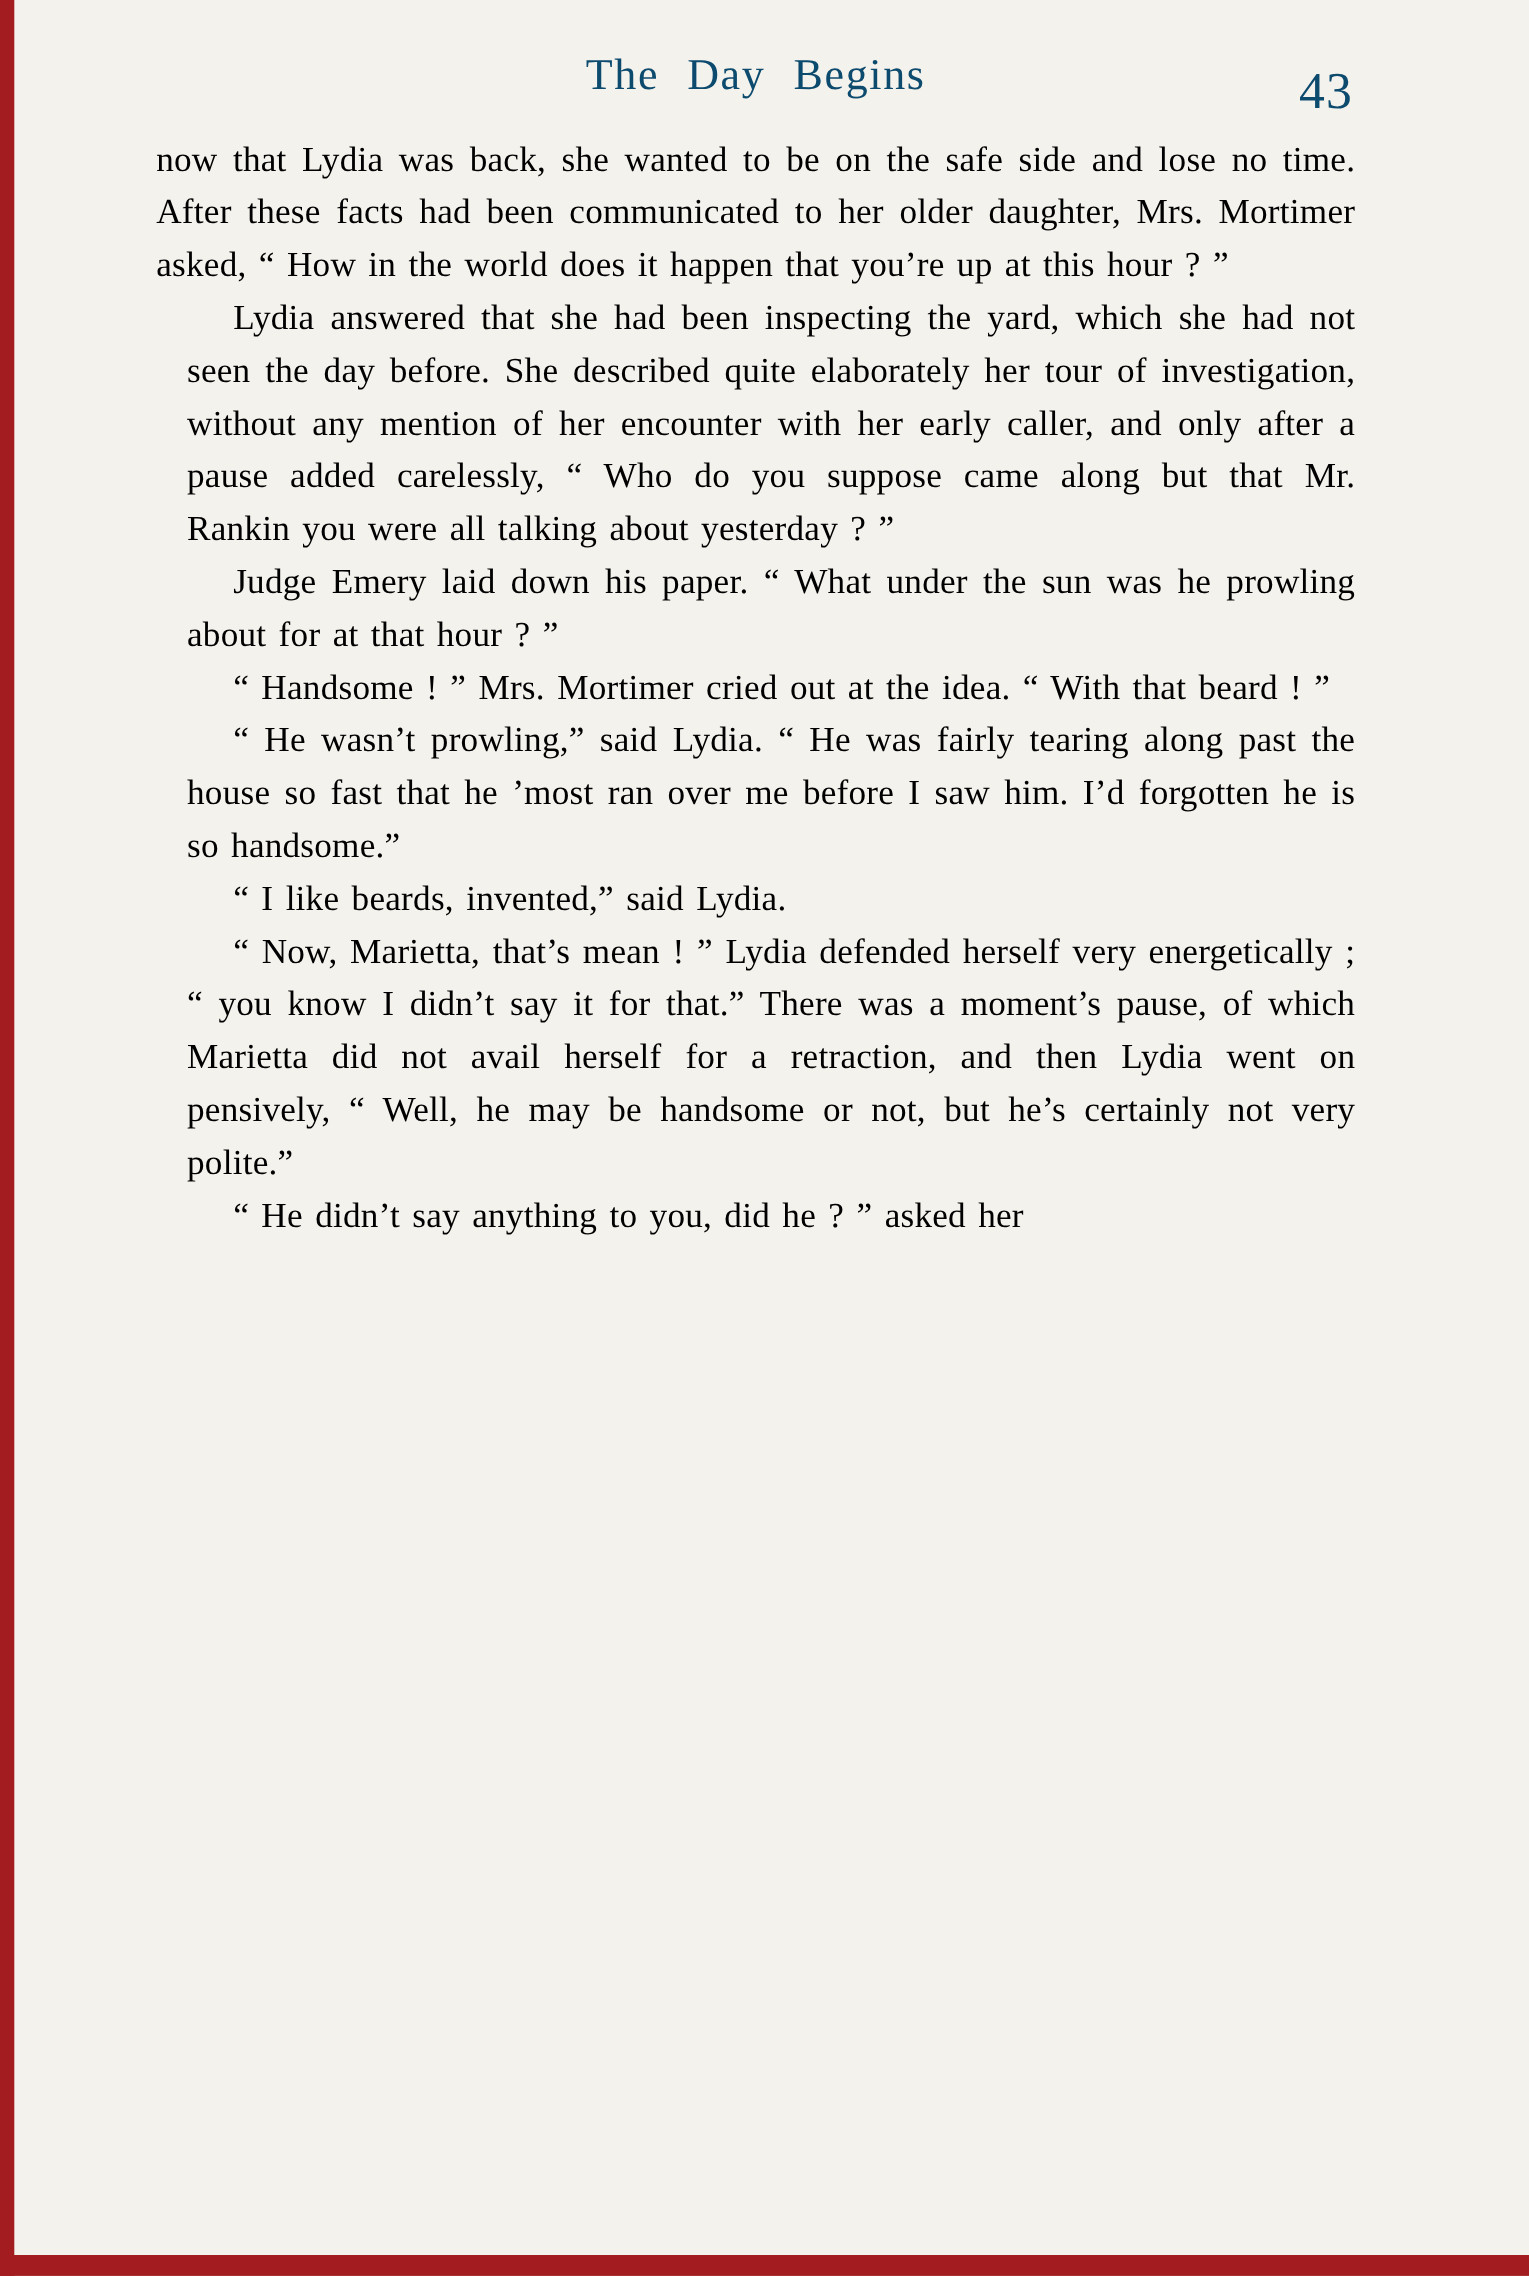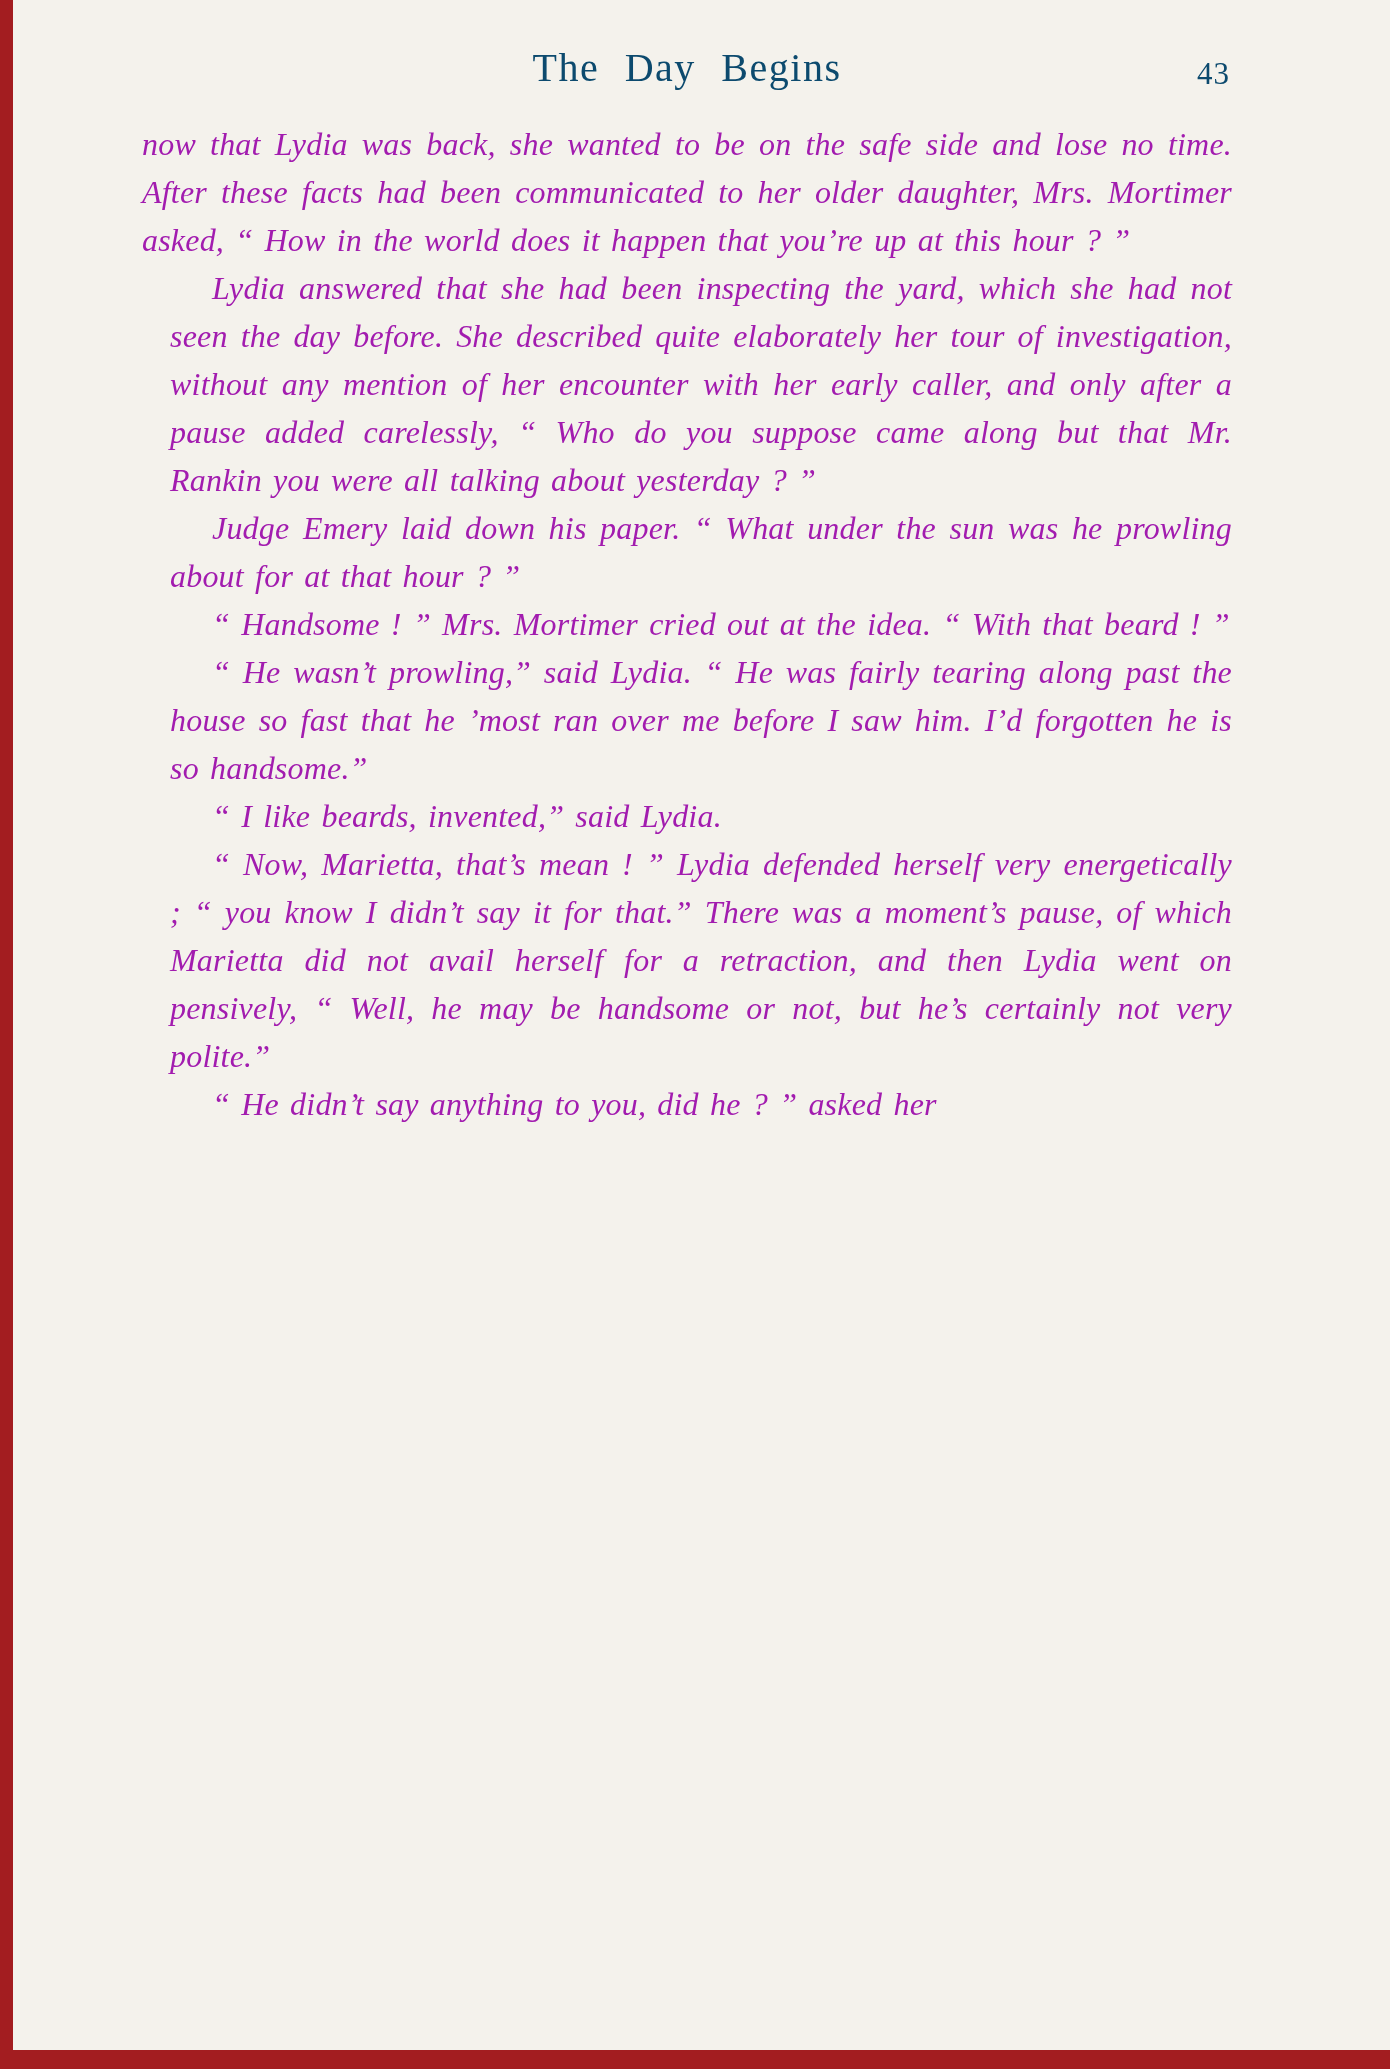--- a/index.html
+++ b/index.html
@@ -43,21 +43,21 @@
     transform: translateX(-50%);
     font-size: 40px;
     white-space: nowrap;
     word-spacing: 14px;
     letter-spacing: 1.5px;
   }
   .page-number {
     position: absolute;
     right: 2px;
     top: 12px;
-    font-size: 31px;
+    font-size: 47px;
     letter-spacing: 1px;
   }
   .page-text {
     margin-top: 2px;
     font-size: 32px;
     line-height: 48px;
     text-align: justify;
     letter-spacing: 0.2px;
     word-spacing: 3px;
   }
@@ -74,21 +74,21 @@
 <body style="background: rgb(244, 242, 236);">
 
 <div class="scan-edge-left" style="background: rgb(163, 29, 32);"></div>
 <div class="scan-edge-bottom" style="background: rgb(163, 29, 32);"></div>
 
 <div class="content">
   <div class="running-header" style="color: #0c4a6e;">
     <span class="chapter-title">The Day Begins</span>
     <span class="page-number">43</span>
   </div>
-  <div class="page-text" style="color: #a21caf; font-style: italic;">
+  <div class="page-text" style="color: #000000;">
       <p>now that Lydia was back, she wanted to be on the safe side and lose no time.  After these facts had been communicated to her older daughter, Mrs. Mortimer asked, “ How in the world does it happen that you’re up at this hour ? ”</p>
       <p class="indent">Lydia answered that she had been inspecting the yard, which she had not seen the day before.  She described quite elaborately her tour of investigation, without any mention of her encounter with her early caller, and only after a pause added carelessly, “ Who do you suppose came along but that Mr. Rankin you were all talking about yesterday ? ”</p>
       <p class="indent">Judge Emery laid down his paper.  “ What under the sun was he prowling about for at that hour ? ”</p>
       <p class="indent">“ Handsome ! ”  Mrs. Mortimer cried out at the idea. “ With that beard ! ”</p>
       <p class="indent">“ He wasn’t prowling,” said Lydia.  “ He was fairly tearing along past the house so fast that he ’most ran over me before I saw him.  I’d forgotten he is so handsome.”</p>
       <p class="indent">“ I like beards, invented,” said Lydia.</p>
       <p class="indent">“ Now, Marietta, that’s mean ! ”  Lydia defended herself very energetically ; “ you know I didn’t say it for that.” There was a moment’s pause, of which Marietta did not avail herself for a retraction, and then Lydia went on pensively, “ Well, he may be handsome or not, but he’s certainly not very polite.”</p>
       <p class="indent">“ He didn’t say anything to you, did he ? ” asked her</p>
     </div>
 </div>

